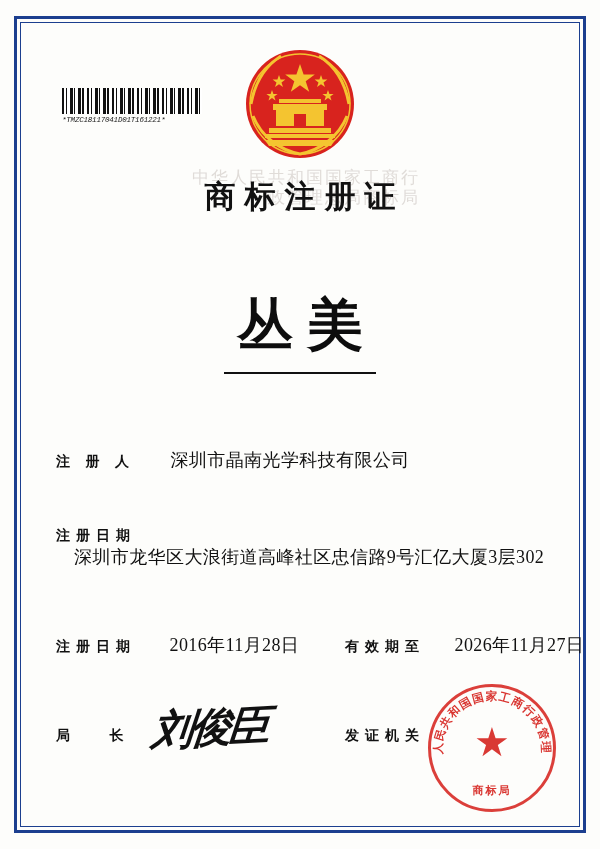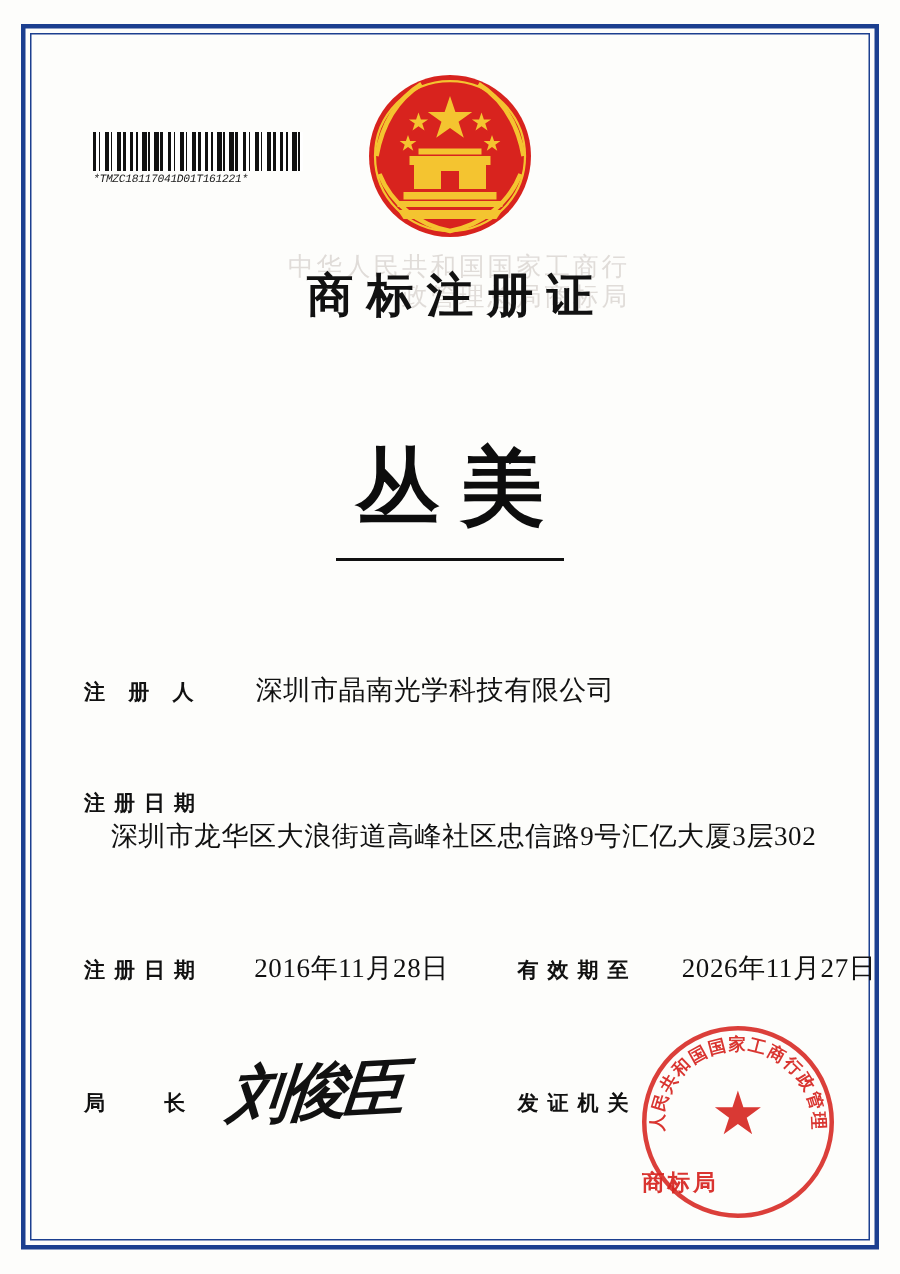--- a/index.html
+++ b/index.html
@@ -205,23 +205,23 @@
     color: #d6241f;
     font-size: 40px;
     line-height: 1;
     opacity: 0.9;
   }
   .seal-bottom {
     position: absolute;
     left: 0;
     right: 0;
     bottom: 14px;
-    text-align: left;
+    text-align: center;
     color: #d6241f;
-    font-size: 15px;
+    font-size: 11px;
     font-weight: bold;
     letter-spacing: 2px;
     opacity: 0.92;
   }
   .seal-arc {
     position: absolute;
     inset: 0;
   }
   .seal-arc text {
     fill: #d6241f;

